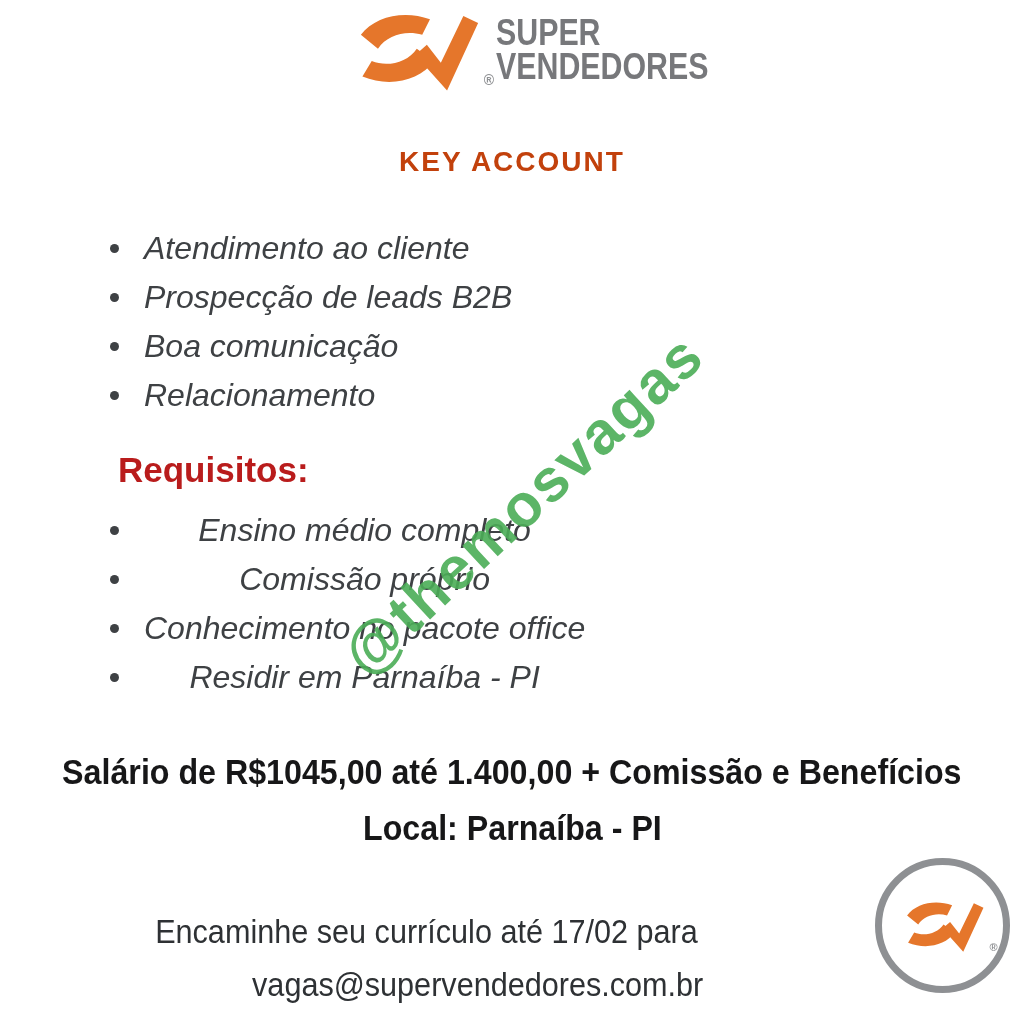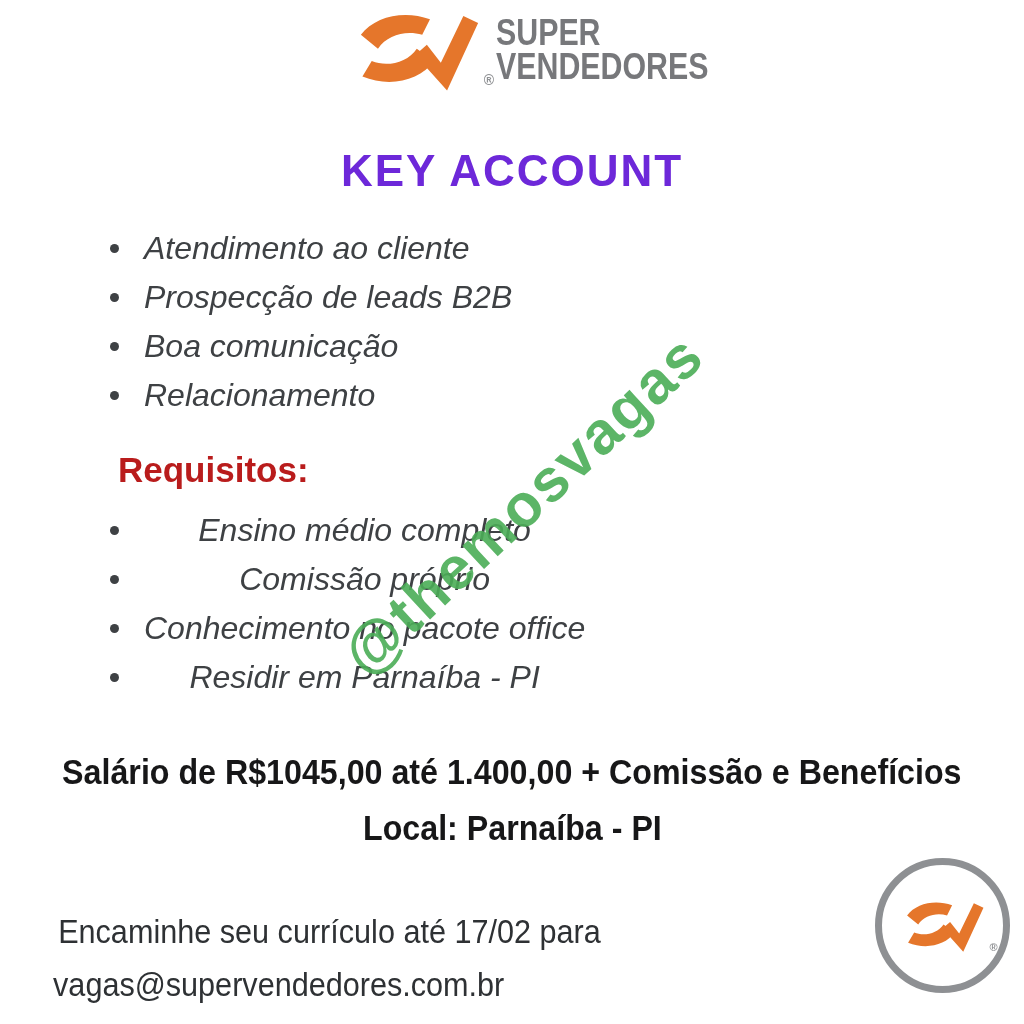--- a/index.html
+++ b/index.html
@@ -25,22 +25,22 @@
     margin-left:14px; margin-top:10px;
     font-weight:bold; color:#77787b;
     font-size:37px; line-height:0.93; letter-spacing:0px;
   }
   .logo-wordmark .cond-line { display:block; transform:scaleX(0.82); transform-origin:left center; }
 
   
   .job-title {
     position:absolute; top:146px; left:0; width:100%;
     text-align:center;
-    font-size:44px; font-weight:bold; letter-spacing:2px;
-    color:#6d28d9;
+    font-size:28px; font-weight:bold; letter-spacing:2px;
+    color:#c2410c;
   }
 
   
   .bullet-list { position:absolute; left:108px; list-style:none; }
   .bullet-list.responsibilities { top:232px; }
   .bullet-list.requirements { top:514px;text-align:center; }
   .bullet-list li {
     position:relative; padding-left:36px; margin-bottom:17px;
     font-size:32px; line-height:1.0; color:#3e4144;font-style:italic;
   }
@@ -68,21 +68,21 @@
   
   .salary-block { position:absolute; top:752px; left:0; width:100%; text-align:center; }
   .salary-line {
     font-size:35px; font-weight:bold; color:#171718;
     white-space:nowrap;
   }
   .salary-line + .salary-line { margin-top:16px; }
   .cond { display:inline-block; transform:scaleX(0.92); transform-origin:center; white-space:nowrap; }
 
   
-  .contact-block { position:absolute; top:912px; left:28px; width:700px; text-align:left; }
+  .contact-block { position:absolute; top:912px; left:28px; width:700px; text-align:right; }
   .contact-line { font-size:34px; color:#2e3134; white-space:nowrap; }
   .contact-line + .contact-line { margin-top:14px; }
   .cond2 { display:inline-block; transform:scaleX(0.9); transform-origin:center; white-space:nowrap; }
 
   
   .circle-logo {
     position:absolute; left:875px; top:858px;
     width:135px; height:135px;
     border:7px solid #8e9093; border-radius:50%;
     background:#ffffff;

